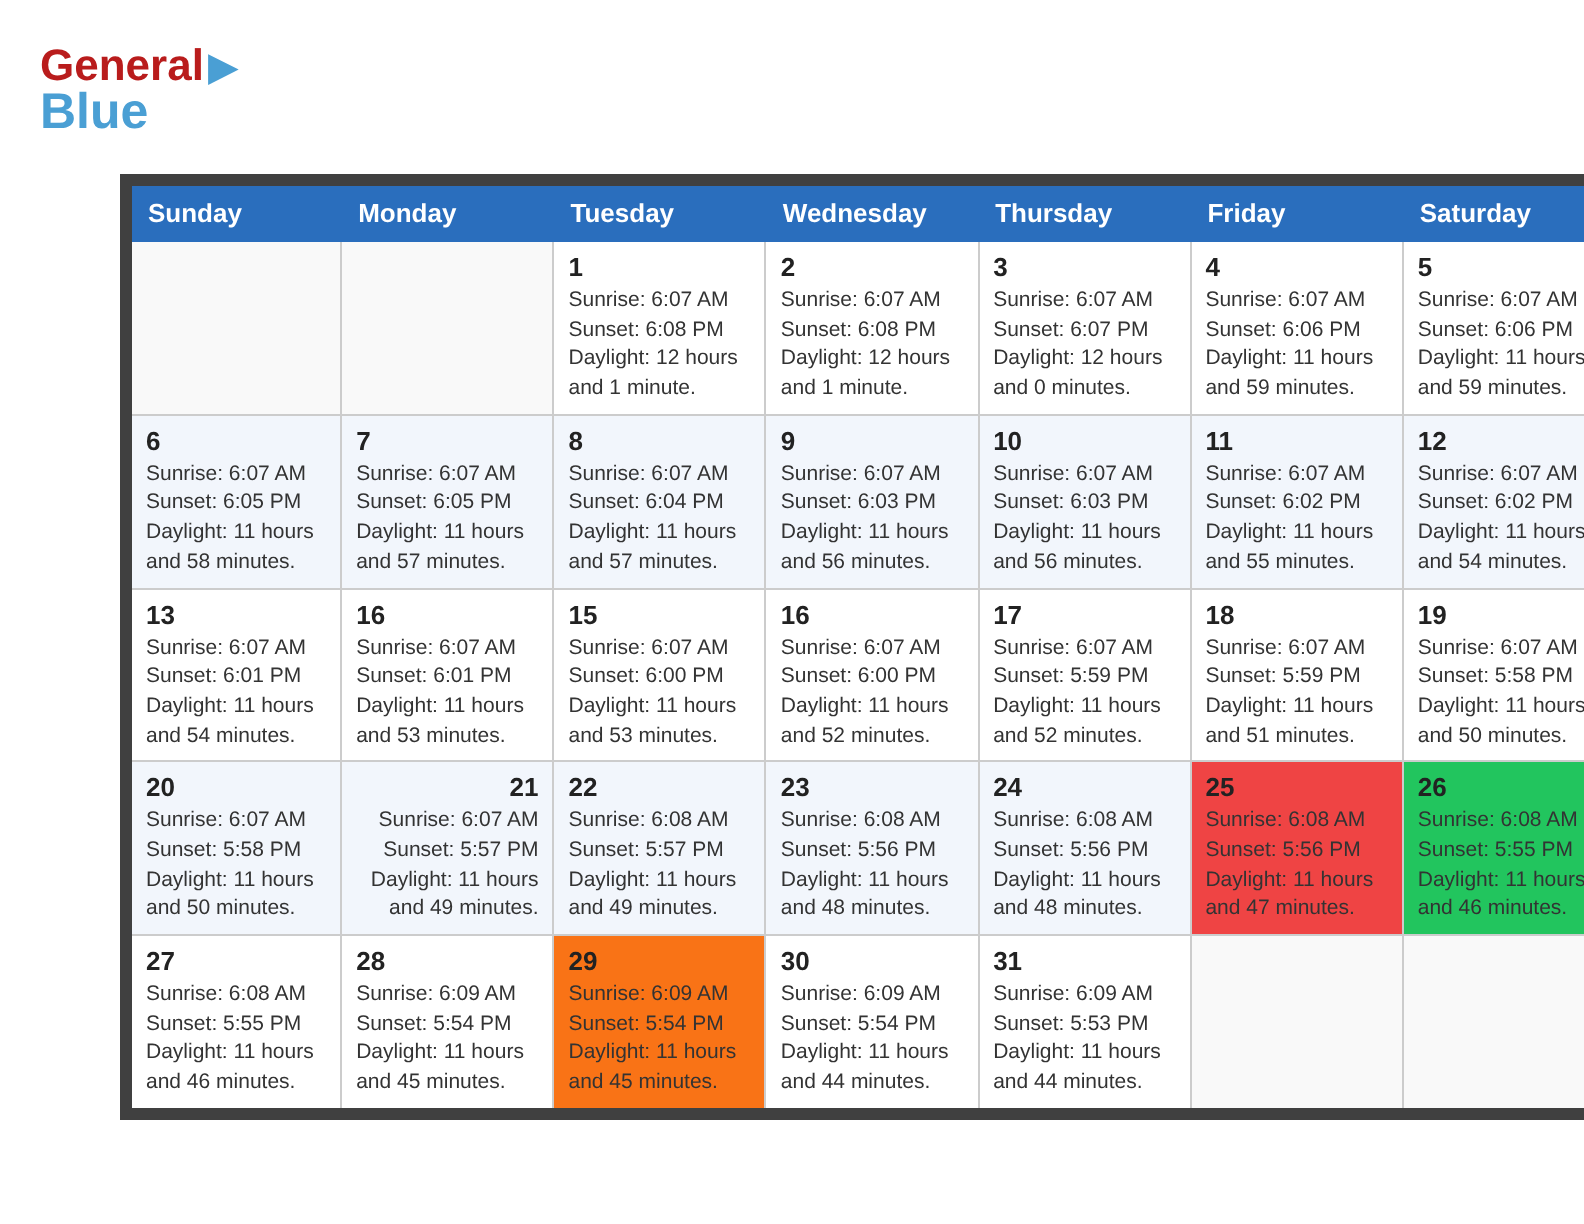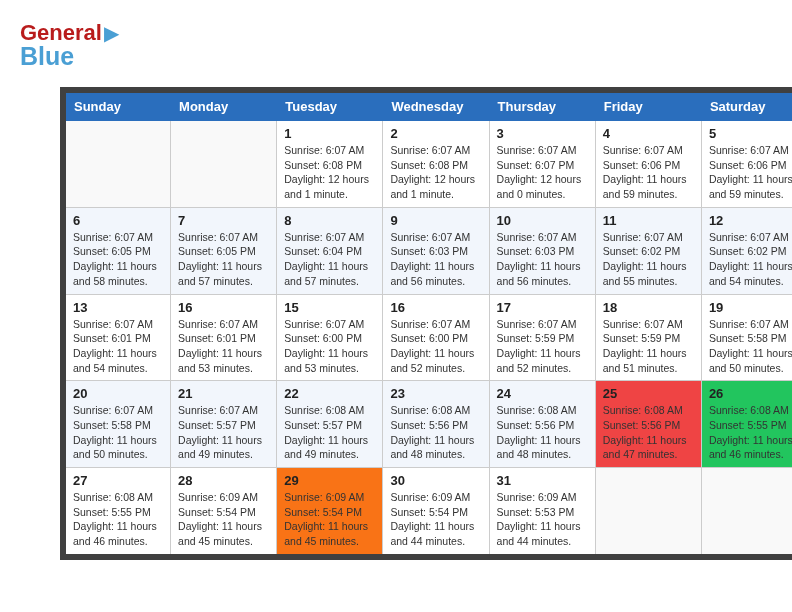--- a/index.html
+++ b/index.html
@@ -195,21 +195,21 @@
         <td style="background: rgb(255, 255, 255);">
           <span class="day-num">19</span>
           <div class="day-info">Sunrise: 6:07 AM<br>Sunset: 5:58 PM<br>Daylight: 11 hours<br>and 50 minutes.</div>
         </td>
       </tr>
       <tr>
         <td style="background: rgb(242, 246, 252);">
           <span class="day-num">20</span>
           <div class="day-info">Sunrise: 6:07 AM<br>Sunset: 5:58 PM<br>Daylight: 11 hours<br>and 50 minutes.</div>
         </td>
-        <td style="background: rgb(242, 246, 252);">
+        <td style="background: rgb(242, 246, 252); text-align: right;">
           <span class="day-num">21</span>
           <div class="day-info">Sunrise: 6:07 AM<br>Sunset: 5:57 PM<br>Daylight: 11 hours<br>and 49 minutes.</div>
         </td>
         <td style="background: rgb(242, 246, 252);">
           <span class="day-num">22</span>
           <div class="day-info">Sunrise: 6:08 AM<br>Sunset: 5:57 PM<br>Daylight: 11 hours<br>and 49 minutes.</div>
         </td>
         <td style="background: rgb(242, 246, 252);">
           <span class="day-num">23</span>
           <div class="day-info">Sunrise: 6:08 AM<br>Sunset: 5:56 PM<br>Daylight: 11 hours<br>and 48 minutes.</div>

